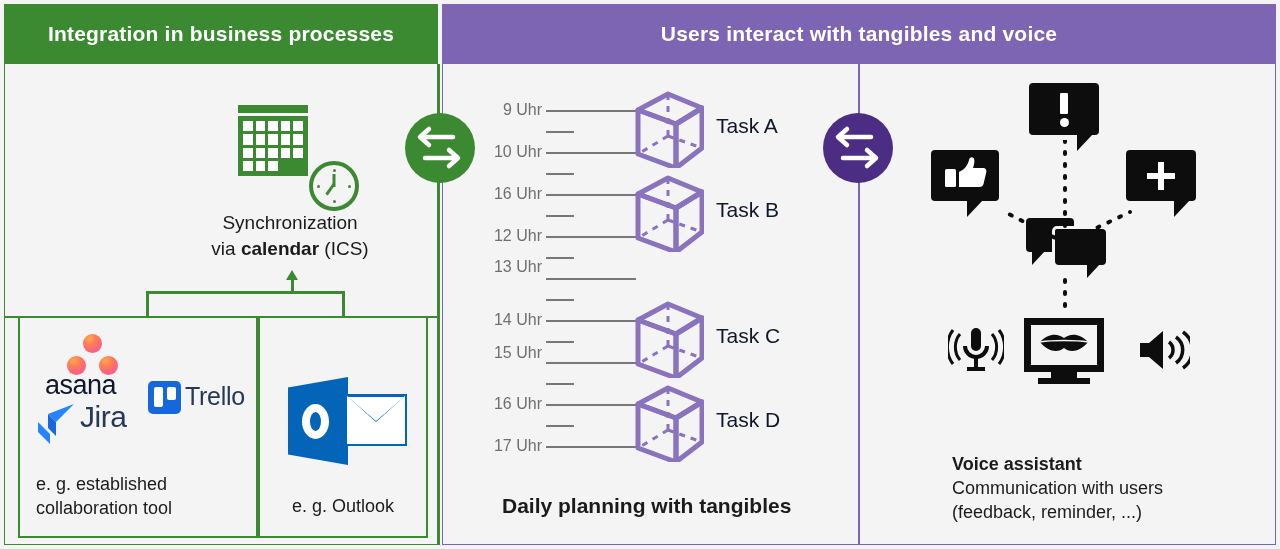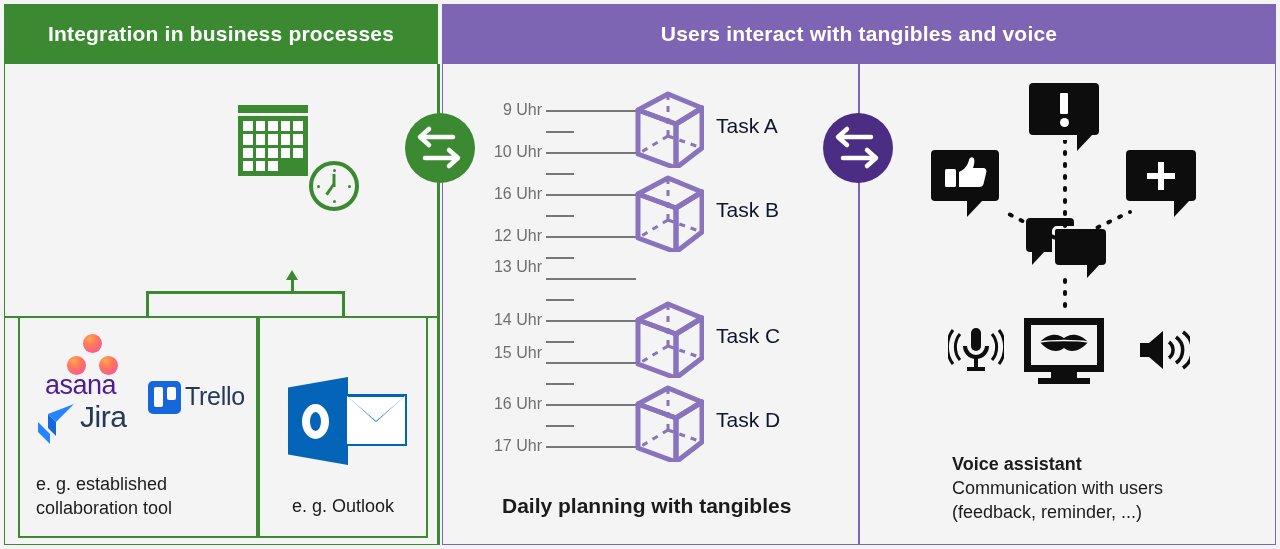--- a/index.html
+++ b/index.html
@@ -68,21 +68,21 @@
   .cap-left{bottom:16px;left:16px;text-align:left;}
   .cap-right{bottom:18px;text-align:center;}
 
   
   .asana{position:absolute;left:45px;top:334px;width:96px;height:56px;}
   .asana .dot{position:absolute;width:19px;height:19px;border-radius:50%;
     background:radial-gradient(circle at 35% 25%, #ffa94d 0%, #ff7a59 35%, #f95d8f 75%, #f2528f 100%);}
   .asana .d1{left:38px;top:0px;}
   .asana .d2{left:22px;top:22px;}
   .asana .d3{left:54px;top:22px;}
-  .asana .word{position:absolute;left:0;top:38px;width:100px;color:#4c1d95;
+  .asana .word{position:absolute;left:0;top:38px;width:100px;color:#0f172a;
     font-size:27px;letter-spacing:-.5px;line-height:27px;}
 
   
   .jira{position:absolute;left:36px;top:402px;width:120px;height:44px;}
   .jira .word{position:absolute;left:44px;top:-2px;color:#253858;font-size:30px;letter-spacing:-.5px;}
 
   
   .trello{position:absolute;left:148px;top:381px;width:110px;height:40px;}
   .trello .sq{position:absolute;left:0;top:0;width:33px;height:33px;border-radius:5px;background:#1767dc;}
   .trello .b1{position:absolute;left:6px;top:6px;width:9px;height:20px;border-radius:2px;background:#ffffff;}
@@ -198,20 +198,24 @@
 
   <div class="clock">
     <span class="tick t-t"></span>
       <span class="tick t-b"></span>
     <span class="tick t-l"></span>
       <span class="tick t-r"></span>
     <span class="hand-h"></span>
       <span class="hand-m"></span>
   </div>
 
+  <div class="sync-text">
+    <span>Synchronization</span><br>
+    <span>via </span><b>calendar</b><span> (ICS)</span>
+  </div>
 
   <div class="brk brk-top"></div>
   <div class="brk brk-l"></div>
   <div class="brk brk-r"></div>
   <div class="brk brk-stem"></div>
   <div class="brk-arrow"></div>
   <div class="h-rail"></div>
   <div class="v-rail"></div>
 
   <div class="box box-left">

